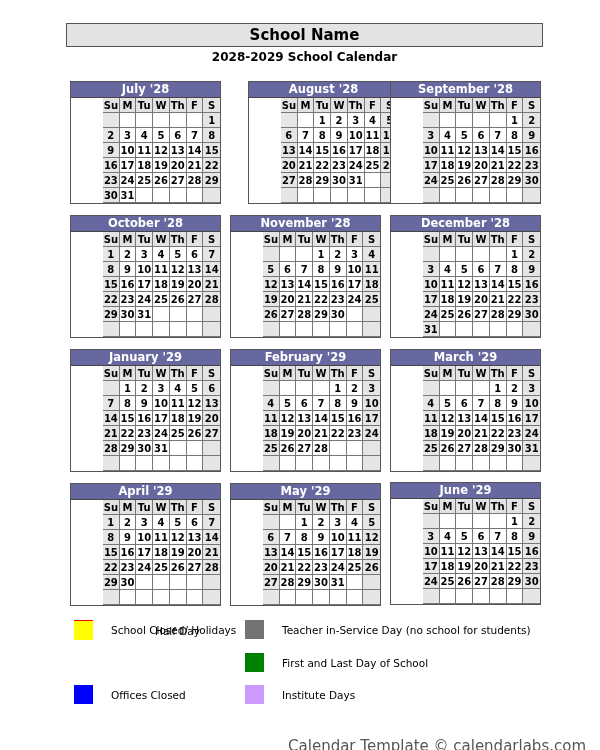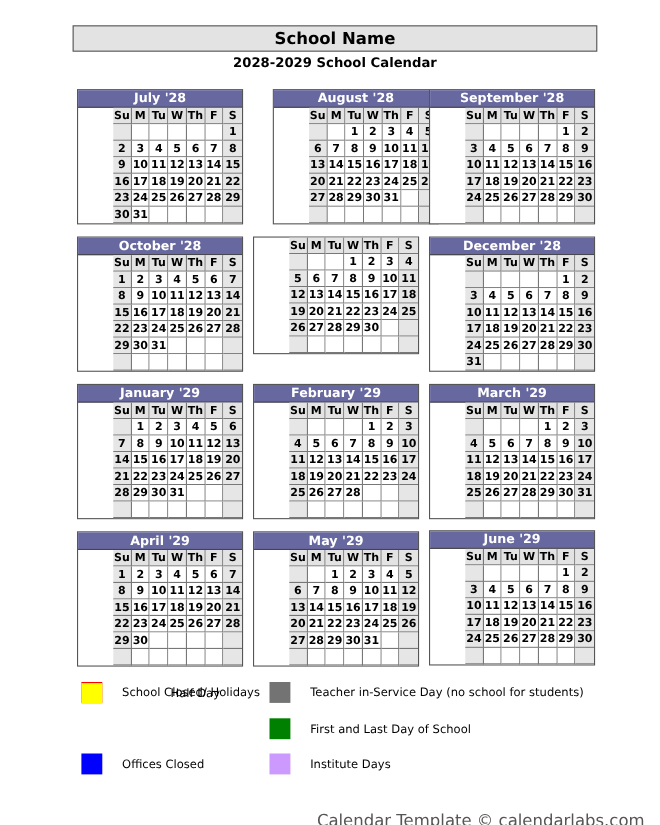--- a/index.html
+++ b/index.html
@@ -255,20 +255,21 @@
         <div class="cell we"></div>
         <div class="cell"></div>
         <div class="cell"></div>
         <div class="cell"></div>
         <div class="cell"></div>
         <div class="cell"></div>
         <div class="cell we"></div>
       </div>
     </div>
     <div class="month" style="left: 230px; top: 215px;">
+      <div class="month-head">November '28</div>
       <div class="grid">
         <div class="cell dow">Su</div>
         <div class="cell dow">M</div>
         <div class="cell dow">Tu</div>
         <div class="cell dow">W</div>
         <div class="cell dow">Th</div>
         <div class="cell dow">F</div>
         <div class="cell dow">S</div>
         <div class="cell we"></div>
         <div class="cell"></div>

